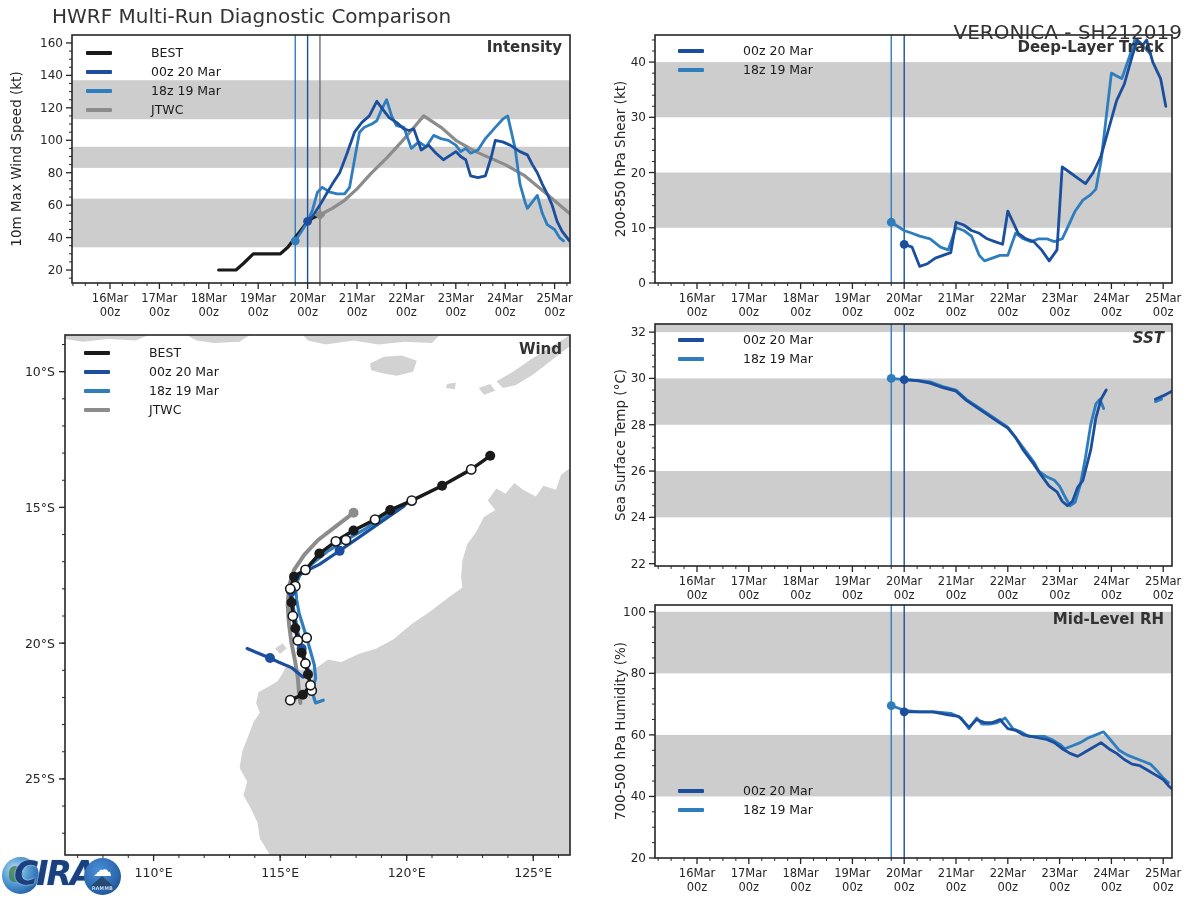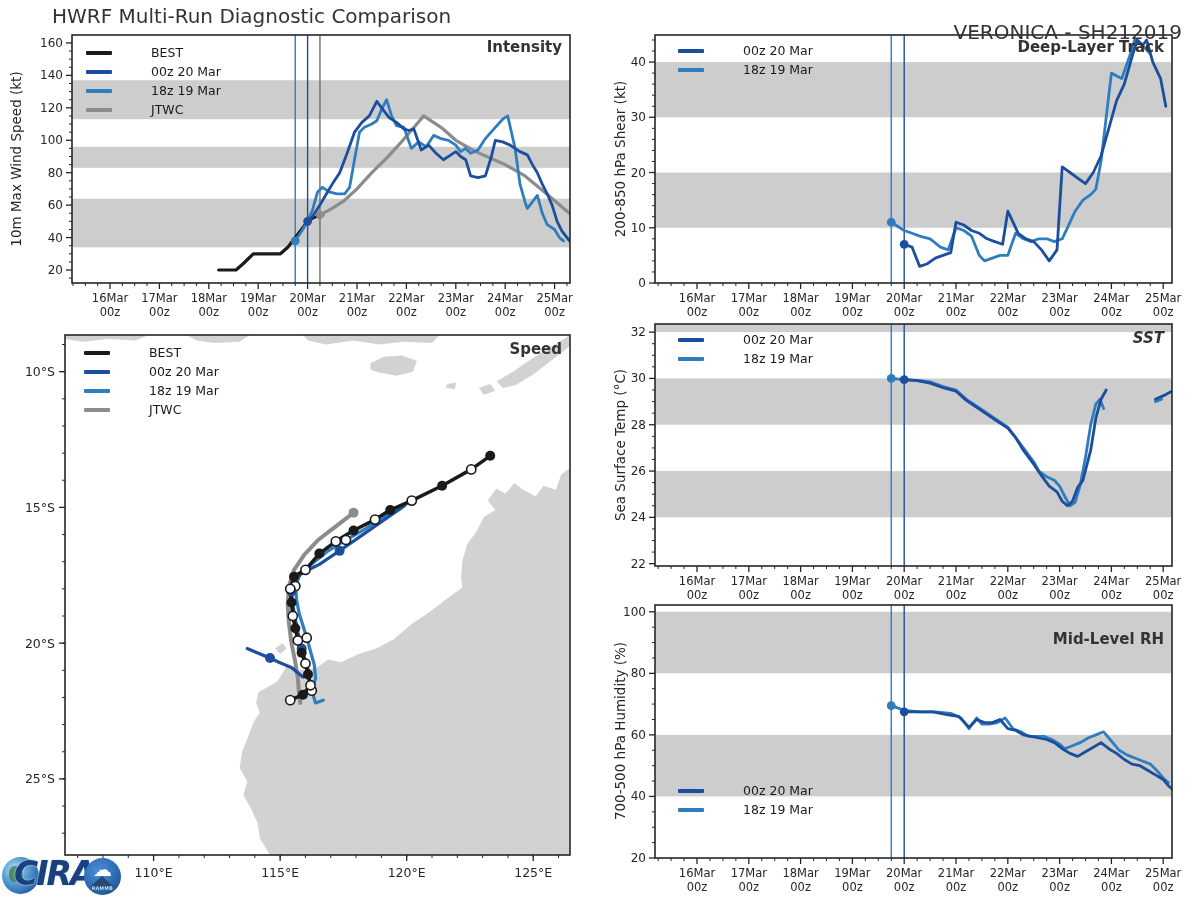--- a/index.html
+++ b/index.html
@@ -576,22 +576,22 @@
       </g>
     </g>
   </svg>
 
 <div class="main-title" style="left:8px;top:4px;">HWRF Multi-Run Diagnostic Comparison</div>
 <div class="main-title" style="right:18px;top:20px;">VERONICA - SH212019</div>
 
 <div class="panel-title" style="right:638px;top:38px;">Intensity</div>
 <div class="panel-title" style="right:36px;top:38px;">Deep-Layer Track</div>
 <div class="panel-title" style="right:36px;top:329px;font-style:italic;">SST</div>
-<div class="panel-title" style="right:36px;top:630px;">Mid-Level RH</div>
-<div class="panel-title" style="right:638px;top:340px;">Speed</div>
+<div class="panel-title" style="right:36px;top:610px;">Mid-Level RH</div>
+<div class="panel-title" style="right:638px;top:340px;">Wind</div>
 
 <div class="ylabel" style="left:16px;top:159px;">10m Max Wind Speed (kt)</div>
 <div class="ylabel" style="left:620px;top:159px;">200-850 hPa Shear (kt)</div>
 <div class="ylabel" style="left:620px;top:445px;">Sea Surface Temp (°C)</div>
 <div class="ylabel" style="left:620px;top:731px;">700-500 hPa Humidity (%)</div>
 
 <div class="legend" style="left:86px;top:44px;">
   <div class="legend-item">
       <span class="chip" style="background: rgb(26, 26, 26);"></span>
       <span class="legend-label">BEST</span>

